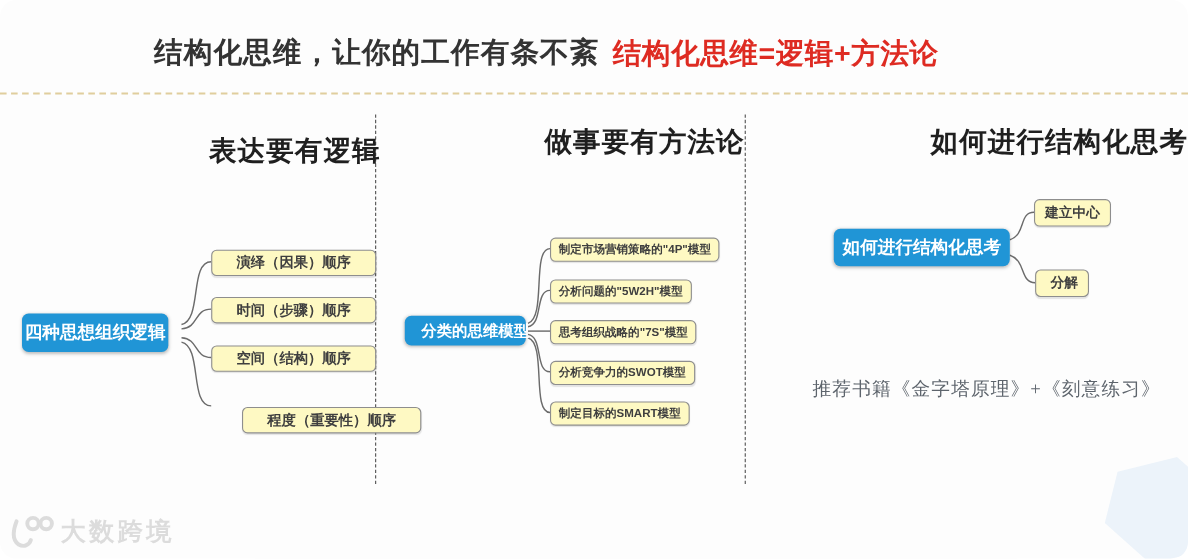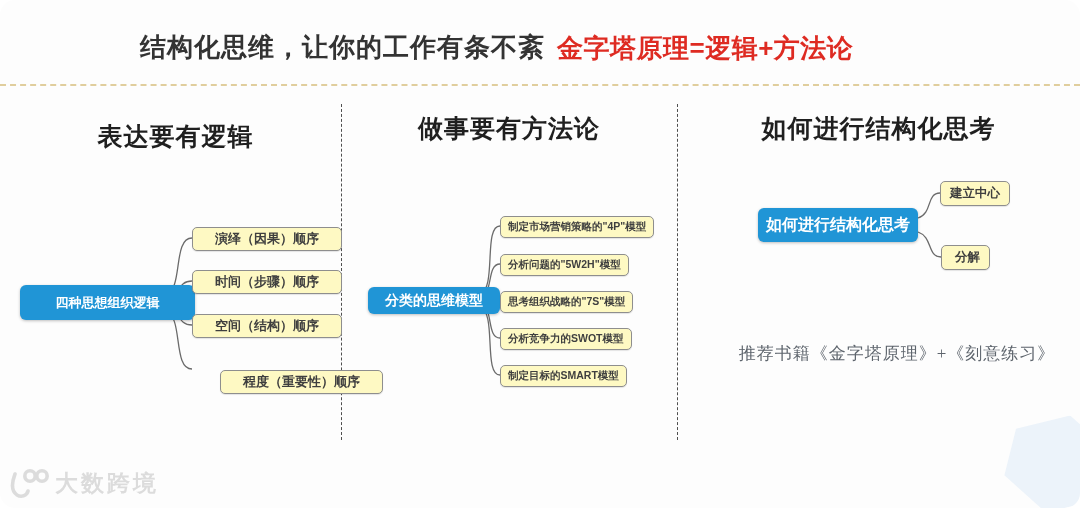--- a/index.html
+++ b/index.html
@@ -21,38 +21,38 @@
   .gold-divider{
     position:absolute;left:0;top:84px;width:1080px;height:0;
     border-top:2px dashed #dcc68d;opacity:.85;
   }
   
   .vdivider{position:absolute;top:104px;height:336px;width:0;border-left:1px dashed #4f4f4f;}
   .vdivider.one{left:341px;}
   .vdivider.two{left:677px;}
   
   .col-heading{
-    position:absolute;text-align:center;
+    position:absolute;text-align:right;
     font-family:"Liberation Serif",serif;font-weight:bold;
     font-size:25px;color:#1f1f1f;letter-spacing:1px;
   }
   .col-heading.c1{left:5px;top:120px;width:341px;}
   .col-heading.c2{left:341px;top:112px;width:336px;}
   .col-heading.c3{left:677px;top:112px;width:403px;}
   
   .connector-layer{position:absolute;left:0;top:0;z-index:1;}
   .connector-layer path{fill:none;stroke:#6b6b6b;stroke-width:1.3;}
   
   .root-node{
     position:absolute;z-index:2;background:#2095d6;color:#fff;font-weight:bold;
     display:flex;align-items:center;justify-content:center;border-radius:6px;
     box-shadow:0 1px 3px rgba(0,0,0,.25);white-space:nowrap;
   }
-  .root-node.r1{left:20px;top:285px;width:175px;height:35px;font-size:13px;}
-  .root-node.r2{left:368px;top:287px;width:132px;height:27px;font-size:14px;}
+  .root-node.r1{left:20px;top:285px;width:133px;height:35px;font-size:16px;}
+  .root-node.r2{left:368px;top:287px;width:92px;height:27px;font-size:14px;padding-left:18px;}
   .root-node.r3{left:758px;top:208px;width:160px;height:34px;font-size:16px;}
   .child-node{
     position:absolute;z-index:2;background:#fef9c3;border:1px solid #8e8e8e;
     border-radius:5px;color:#3f3f3f;font-weight:bold;
     display:flex;align-items:center;justify-content:center;
     white-space:nowrap;box-shadow:0 1px 1px rgba(0,0,0,.10);
   }
   .g1{left:192px;height:22px;font-size:13px;padding:0 22px;}
   .g1.i0{top:227px;} .g1.i1{top:270px;} .g1.i2{top:314px;} .g1.i3{top:370px;margin-left:28px;}
   .g2{left:500px;height:20px;font-size:10.5px;padding:0 7px;}
@@ -81,21 +81,21 @@
     background:#ecf3fa;z-index:0;transform:rotate(14deg);
     clip-path:polygon(50% 0,94% 26%,94% 74%,50% 100%,6% 74%,6% 26%);
   }
 </style>
 </head>
 <body>
 
 <div class="canvas">
 
   <div class="main-title">结构化思维，让你的工作有条不紊</div>
-  <div class="equation">金字塔原理=逻辑+方法论</div>
+  <div class="equation">结构化思维=逻辑+方法论</div>
   <div class="gold-divider"></div>
 
   <div class="vdivider one"></div>
   <div class="vdivider two"></div>
 
   <div class="col-heading c1">表达要有逻辑</div>
   <div class="col-heading c2">做事要有方法论</div>
   <div class="col-heading c3">如何进行结构化思考</div>
 
   <svg class="connector-layer" width="1080" height="508">

